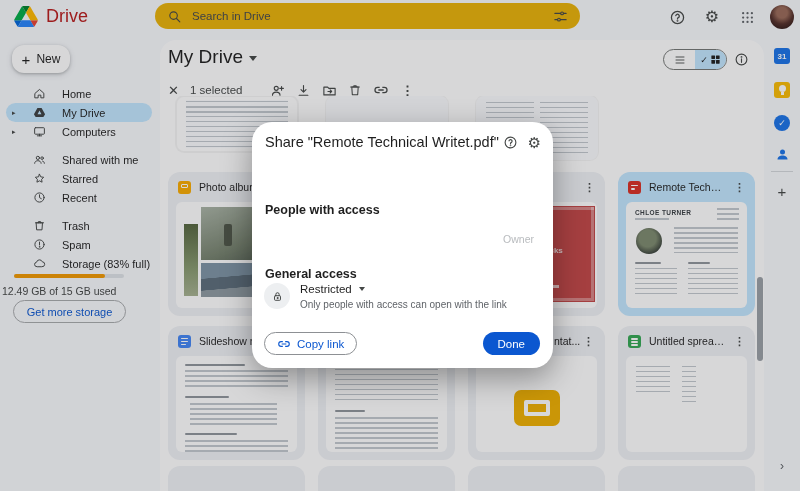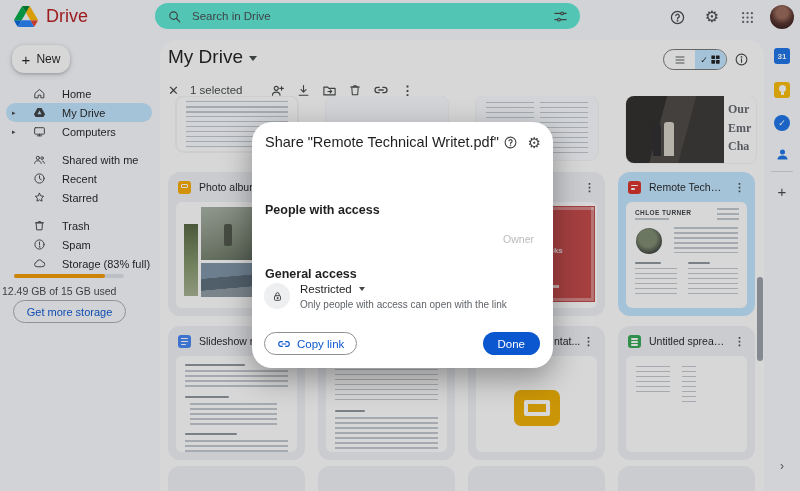--- a/index.html
+++ b/index.html
@@ -4,21 +4,21 @@
 <style>
   * { margin:0; padding:0; box-sizing:border-box; }
   html,body { width:800px; height:491px; overflow:hidden; }
   body { font-family:"Liberation Sans", sans-serif; background:#f8fafd; color:#1f1f1f; }
   #screen { position:relative; width:800px; height:491px; background:#f8fafd; overflow:hidden; }
 
   
   .topbar { position:absolute; left:0; top:0; width:800px; height:40px; background:#f8fafd; z-index:5; }
   .logo-wrap { position:absolute; left:14px; top:6px; display:flex; align-items:center; gap:8px; }
   .logo-wrap .app-name { font-size:18px; color:#b91c1c; }
-  .searchbar { position:absolute; left:155px; top:3px; width:425px; height:26px; background:#5eead4; border-radius:13px; display:flex; align-items:center; padding:0 12px; gap:10px; }
+  .searchbar { position:absolute; left:155px; top:3px; width:425px; height:26px; background:#eab308; border-radius:13px; display:flex; align-items:center; padding:0 12px; gap:10px; }
   .searchbar .search-text { font-size:11.5px; color:#45494d; flex:1; }
   .top-icons { position:absolute; right:6px; top:5px; display:flex; align-items:center; gap:11px; }
   .icon-btn { width:24px; height:24px; display:flex; align-items:center; justify-content:center; border-radius:50%; }
   .gear-glyph { font-size:16px; color:#444746; line-height:1; }
   .avatar { width:24px; height:24px; border-radius:50%; background:radial-gradient(circle at 50% 32%, #9a6a58 0 26%, #55302a 55%, #241312 95%); }
 
   
   .sidebar { position:absolute; left:0; top:40px; width:160px; height:451px; background:#f8fafd; z-index:4; }
   .new-btn { position:absolute; left:12px; top:5px; width:58px; height:28px; background:#fff; border-radius:12px; box-shadow:0 1px 3px rgba(60,64,67,.3), 0 2px 6px rgba(60,64,67,.15); display:flex; align-items:center; justify-content:center; gap:6px; font-size:12px; font-weight:500; color:#1f1f1f; }
   .new-btn .plus { font-size:15px; font-weight:400; }
@@ -198,33 +198,33 @@
               <path d="M3 19c0-3.2 3.1-4.8 6-4.8s6 1.6 6 4.8"></path>
               <circle cx="16.8" cy="9.5" r="2.4"></circle>
               <path d="M17.6 14.9c2 .5 3.4 1.9 3.4 4.1"></path>
             </svg>
         </span>
         <span>Shared with me</span>
       </div>
       <div class="nav-item">
         <span class="nav-icon">
           <svg class="oi" width="13" height="13" viewBox="0 0 24 24">
+              <path d="M12 4.2 14.4 9l5.3.75-3.85 3.75.9 5.3L12 16.3 7.25 18.8l.9-5.3L4.3 9.75 9.6 9z"></path>
+            </svg>
+        </span>
+        <span>Starred</span>
+      </div>
+      <div class="nav-item">
+        <span class="nav-icon">
+          <svg class="oi" width="13" height="13" viewBox="0 0 24 24">
               <circle cx="12" cy="12" r="8.5"></circle>
               <path d="M12 7v5.2l3.4 2"></path>
             </svg>
         </span>
         <span>Recent</span>
-      </div>
-      <div class="nav-item">
-        <span class="nav-icon">
-          <svg class="oi" width="13" height="13" viewBox="0 0 24 24">
-              <path d="M12 4.2 14.4 9l5.3.75-3.85 3.75.9 5.3L12 16.3 7.25 18.8l.9-5.3L4.3 9.75 9.6 9z"></path>
-            </svg>
-        </span>
-        <span>Starred</span>
       </div>
       <div class="nav-gap"></div>
       <div class="nav-item">
         <span class="nav-icon">
           <svg class="oi" width="13" height="13" viewBox="0 0 24 24">
               <path d="M6.5 7h11L16.6 20H7.4z"></path>
               <path d="M4.5 7h15M10 7V4.8h4V7"></path>
             </svg>
         </span>
         <span>Trash</span>
@@ -322,31 +322,20 @@
         </span>
     </div>
 
     <div class="grid">
 
       <div class="bare-thumb ph-lines" style="left:16px; top:0; width:122px; height:56px; padding:4px 10px; background-clip:content-box;"></div>
       <div class="bare-thumb" style="left:166px; top:0; width:122px; height:56px;"></div>
       <div class="bare-thumb" style="left:316px; top:0; width:122px; height:64px;">
         <div class="ph-lines" style="position:absolute; left:10px; top:6px; width:48px; bottom:6px;"></div>
         <div class="ph-lines" style="position:absolute; right:10px; top:6px; width:48px; bottom:6px;"></div>
-      </div>
-      <div class="bare-thumb" style="left:466px; top:0; width:130px; height:67px; background:#fff;">
-        <div style="position:absolute; left:0; top:0; width:98px; height:67px; background:linear-gradient(105deg,#2e2c2a 0 35%,#4b4742 36% 60%,#3a3835 61% 100%);">
-          <div style="position:absolute; left:38px; top:26px; width:10px; height:34px; background:#d8d2c6; border-radius:3px 3px 0 0;"></div>
-          <div style="position:absolute; left:27px; top:28px; width:8px; height:32px; background:#2b2b2e; border-radius:3px 3px 0 0;"></div>
-        </div>
-        <div style="position:absolute; left:102px; top:4px; font-family:'Liberation Serif', serif; font-weight:700; font-size:12px; line-height:1.55; color:#63676b;">
-          <div>Our</div>
-          <div>Emr</div>
-          <div>Cha</div>
-        </div>
       </div>
 
       <div class="card" style="left:8px; top:76px; height:144px;">
         <div class="card-header">
           <span class="ftype-icon" style="background:#f9ab00;">
               <i style="top:3.5px; height:4px; background:transparent; border:1.5px solid #fff; border-radius:1px; bottom:3.5px;"></i>
             </span>
           <span class="card-title">Photo album</span>
           <span class="dots">⋮</span>
         </div>

